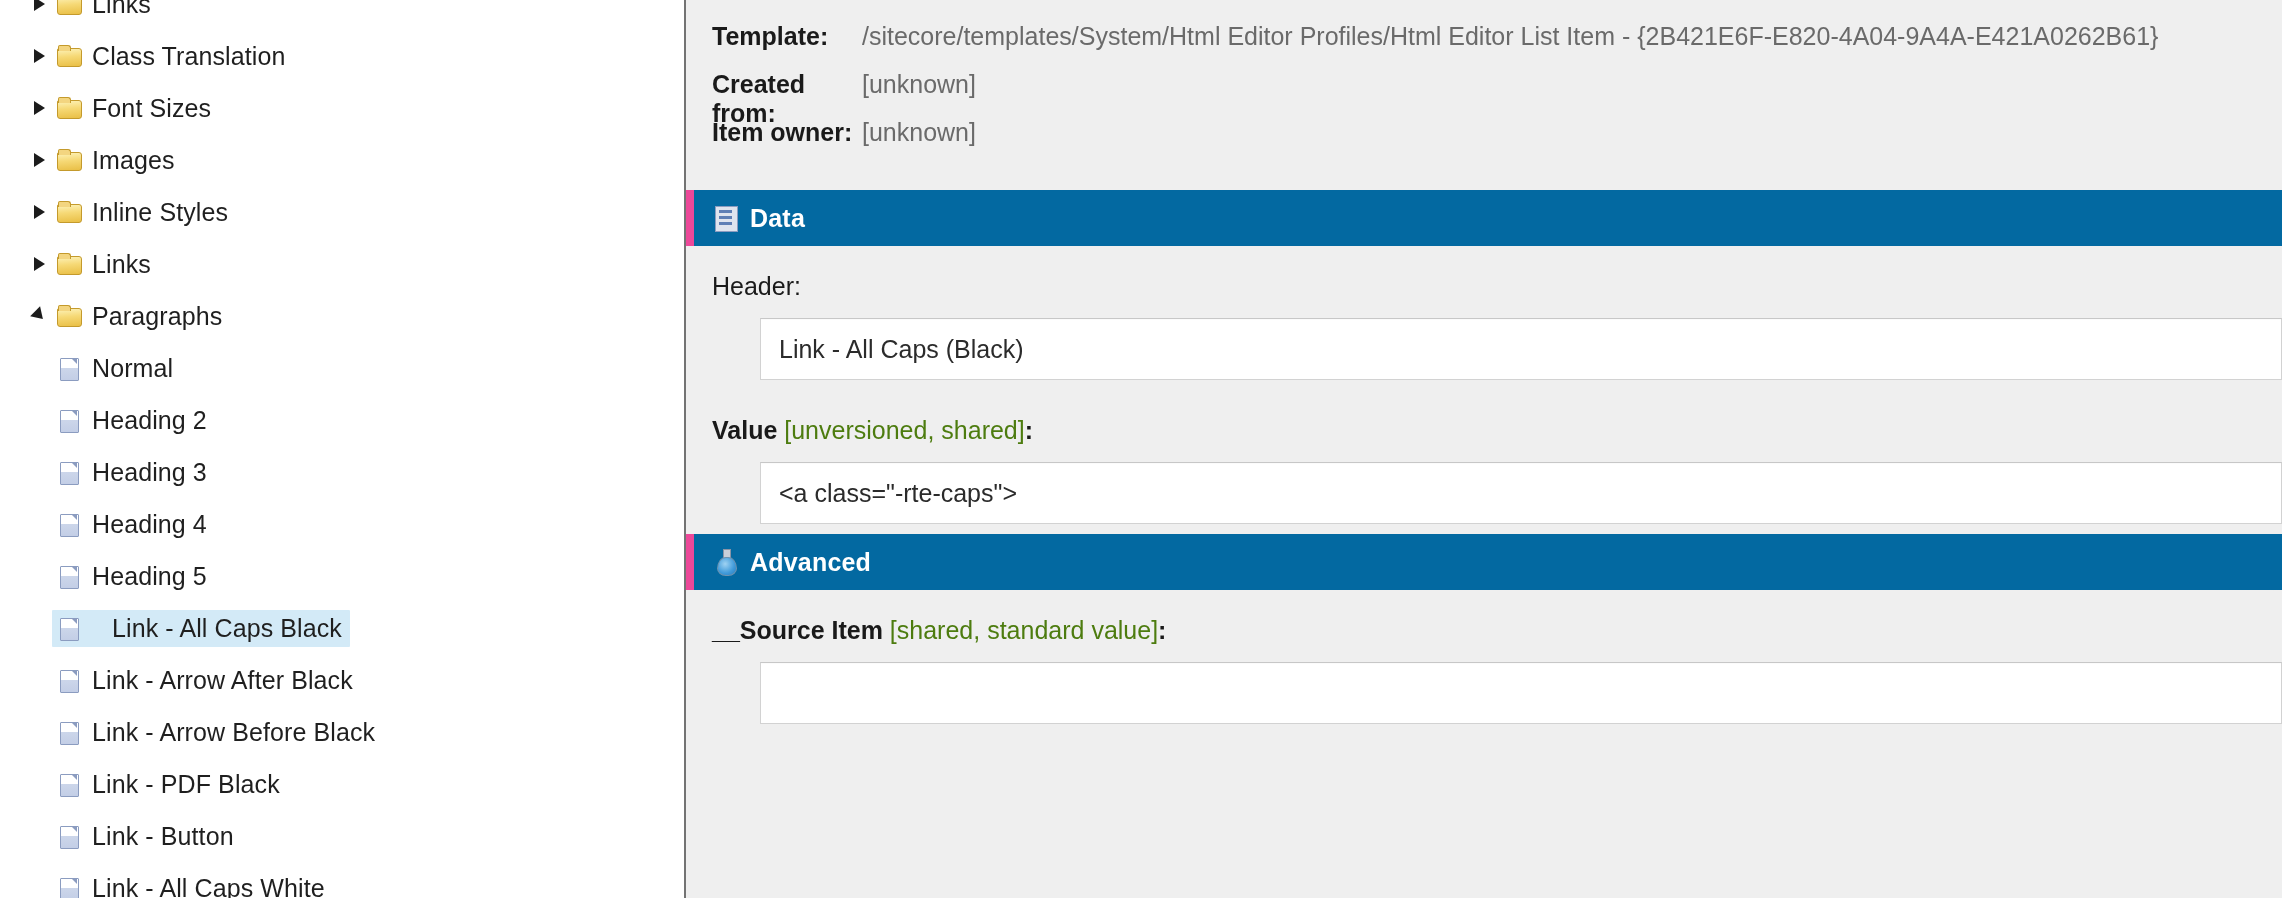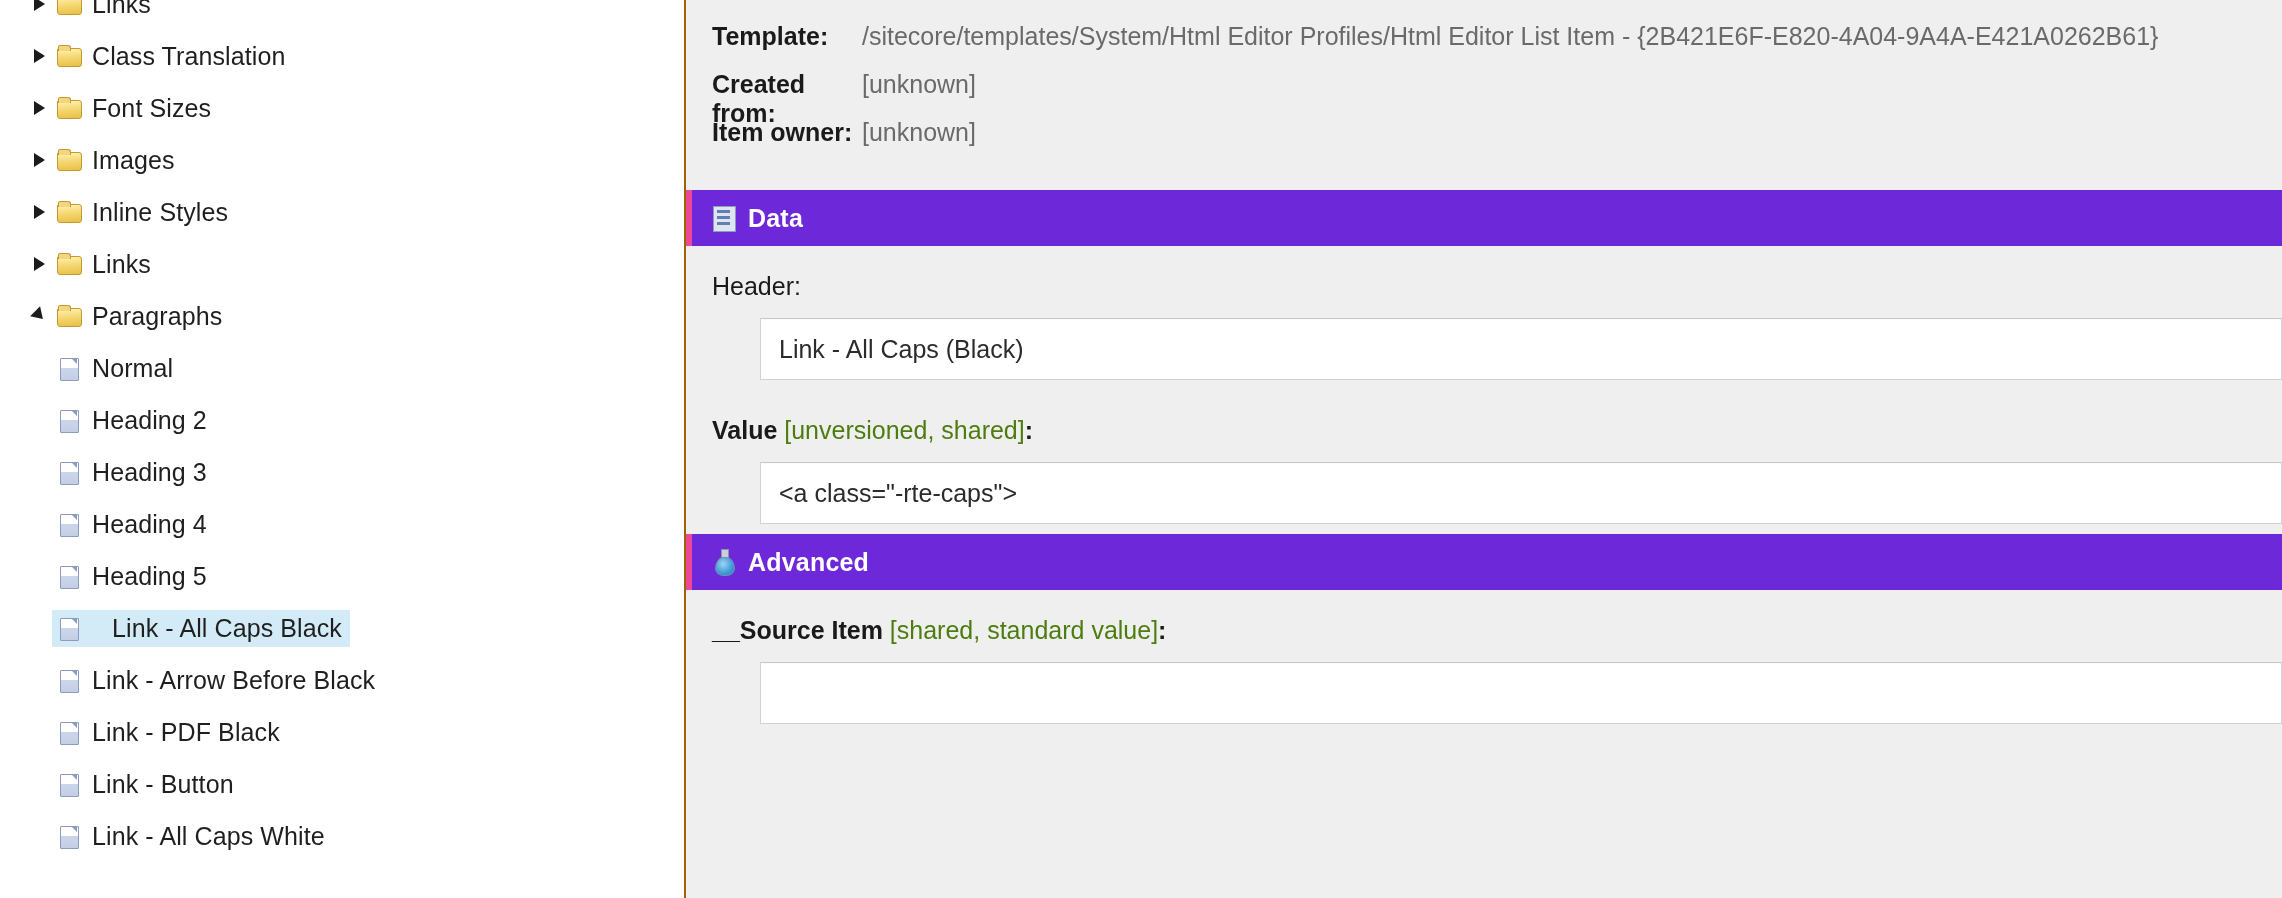--- a/index.html
+++ b/index.html
@@ -19,21 +19,21 @@
     height: 898px;
     display: flex;
     overflow: hidden;
   }
 
   
   .tree-panel {
     width: 686px;
     height: 898px;
     background: #ffffff;
-    border-right: 2px solid #a16207;
+    border-right: 2px solid #737373;
     overflow: hidden;
     position: relative;
     flex: 0 0 686px;
     padding-left: 14px;
   }
 
   .tree-scroll {
     position: absolute;
     top: -22px;
     left: 0;
@@ -168,24 +168,24 @@
     font-size: 25px;
     color: #6a6a6a;
     white-space: nowrap;
   }
 
   
   .section-bar {
     display: flex;
     align-items: center;
     height: 56px;
-    background: #6d28d9;
+    background: #0369a1;
     position: relative;
     margin-top: 10px;
-    border-left: 6px solid #ec4899;
+    border-left: 8px solid #ec4899;
   }
   .section-bar .sec-ico {
     width: 30px; height: 30px;
     margin-left: 17px;
     margin-right: 9px;
     position: relative;
     flex: 0 0 30px;
   }
   
   .sec-ico.data::before {
@@ -366,20 +366,26 @@
         </div>
         <div class="tree-node depth-2 selected">
           <span class="hl">
             <span class="ico doc"></span>
             <span class="tree-label">Link - All Caps Black</span>
           </span>
         </div>
         <div class="tree-node depth-2">
           <span class="hl">
             <span class="ico doc"></span>
+            <span class="tree-label">Link - Arrow After Black</span>
+          </span>
+        </div>
+        <div class="tree-node depth-2">
+          <span class="hl">
+            <span class="ico doc"></span>
             <span class="tree-label">Link - Arrow Before Black</span>
           </span>
         </div>
         <div class="tree-node depth-2">
           <span class="hl">
             <span class="ico doc"></span>
             <span class="tree-label">Link - PDF Black</span>
           </span>
         </div>
         <div class="tree-node depth-2">

